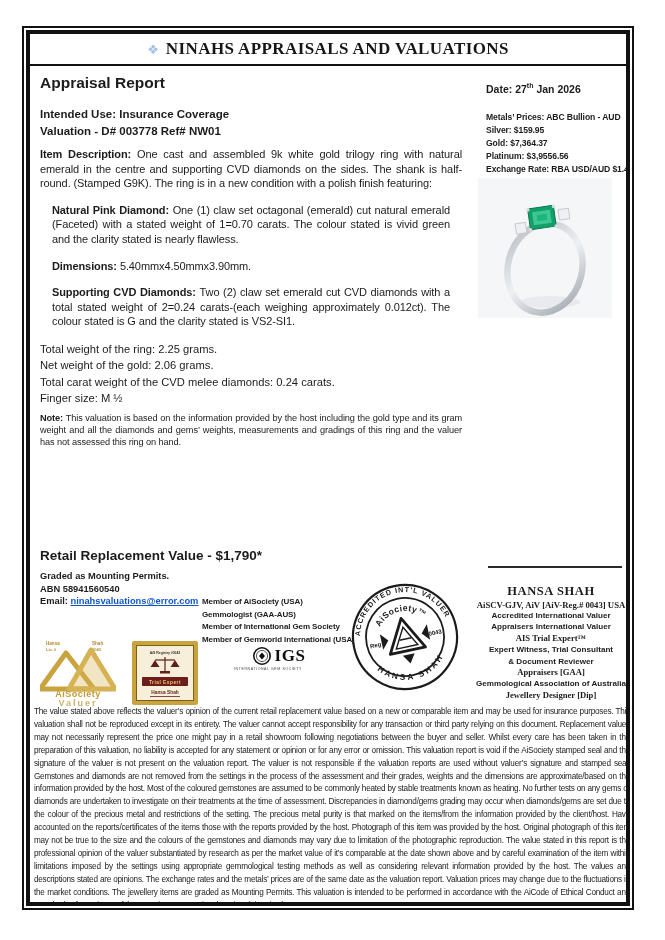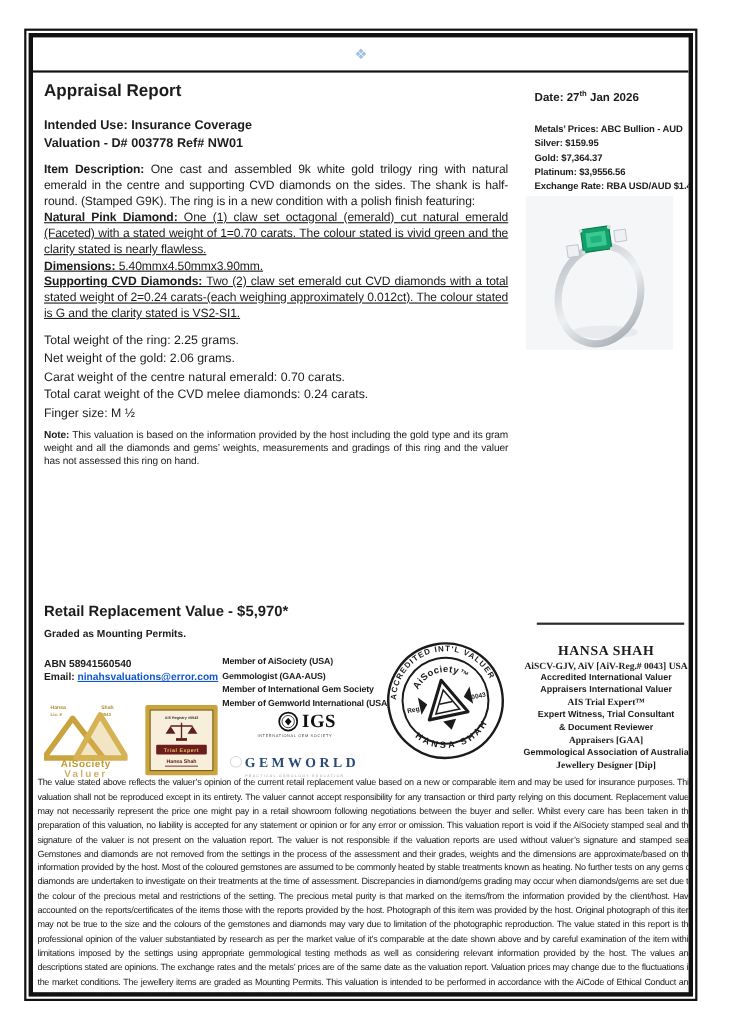--- a/index.html
+++ b/index.html
@@ -23,29 +23,29 @@
   .right-col{position:absolute;left:456px;top:48px;width:150px;}
   .date-line{font-weight:700;font-size:10.5px;white-space:nowrap;}
   .date-line sup{font-size:7px;}
   .metals{margin-top:16px;font-weight:700;font-size:8.6px;line-height:13.2px;letter-spacing:-.1px;}
 
   .ring-photo{position:absolute;left:448px;top:144px;width:134px;height:140px;background:#f5f6f7;}
 
   .left-col{position:absolute;left:10px;top:72px;width:422px;}
   .lead-line{font-weight:700;font-size:11.5px;line-height:16.5px;}
   p.desc{margin:8px 0 0;font-size:11px;line-height:14.6px;text-align:justify;letter-spacing:-.1px;}
-  p.desc.tight{margin:0;text-decoration:underline;}
+  p.desc.tight{margin:12px;}
   .weights{margin-top:9px;font-size:11.2px;line-height:16.4px;}
   .note{margin-top:5px;font-size:9.2px;line-height:12.2px;text-align:justify;letter-spacing:-.1px;}
 
   .value-line{position:absolute;left:10px;top:514px;font-size:13.5px;font-weight:700;}
   .sig-line{position:absolute;left:458px;top:532px;width:134px;border-top:2px solid #2a2a2a;height:0;}
 
   .credA{position:absolute;left:10px;top:536px;width:175px;font-size:9.3px;font-weight:700;line-height:12.5px;}
-  .credA .abn-line{margin-top:14px;}
+  .credA .abn-line{}
   .email-link{color:#1155cc;text-decoration:underline;cursor:pointer;}
 
   .logosA{position:absolute;left:10px;top:604px;display:flex;gap:16px;align-items:center;}
 
   .credB{position:absolute;left:156px;top:562px;width:162px;font-size:8px;font-weight:700;line-height:12.6px;letter-spacing:-.1px;margin-left:16px;}
   .logosB{position:absolute;left:168px;top:612px;width:140px;text-align:center;}
   .igs-row{display:flex;align-items:center;justify-content:center;gap:3px;padding-left:21px;}
   .igs-text{font-family:"Liberation Serif",serif;font-weight:700;font-size:17px;letter-spacing:.5px;color:#111;}
   .igs-caption{font-size:3.5px;letter-spacing:.6px;color:#444;margin-top:1px;}
   .gemworld{margin-top:13px;}
@@ -65,20 +65,21 @@
     font-size:8.2px;line-height:12.9px;letter-spacing:-.25px;text-align:justify;color:#222;}
 </style>
 </head>
 <body>
 
 <div class="frame">
   <div class="frame-inner">
 
     <div class="letterhead">
       <span class="sparkle">❖</span>
+      <span class="lh-title">NINAHS APPRAISALS AND VALUATIONS</span>
     </div>
 
     <h1 class="report-heading">Appraisal Report</h1>
 
     <div class="right-col">
       <div class="date-line">
         <span>Date: 27</span><sup>th</sup><span> Jan 2026</span>
       </div>
       <div class="metals">
         <div>Metals’ Prices: ABC Bullion - AUD</div>
@@ -119,29 +120,28 @@
       <div class="lead-line">Valuation - D# 003778 Ref# NW01</div>
 
       <p class="desc"><b>Item Description: </b><span>One cast and assembled 9k white gold trilogy ring with natural emerald in the centre and supporting CVD diamonds on the sides. The shank is half-round. (Stamped G9K). The ring is in a new condition with a polish finish featuring:</span></p>
       <p class="desc tight"><b>Natural Pink Diamond: </b><span>One (1) claw set octagonal (emerald) cut natural emerald (Faceted) with a stated weight of 1=0.70 carats. The colour stated is vivid green and the clarity stated is nearly flawless.</span></p>
       <p class="desc tight"><b>Dimensions: </b><span>5.40mmx4.50mmx3.90mm.</span></p>
       <p class="desc tight"><b>Supporting CVD Diamonds: </b><span>Two (2) claw set emerald cut CVD diamonds with a total stated weight of 2=0.24 carats-(each weighing approximately 0.012ct). The colour stated is G and the clarity stated is VS2-SI1.</span></p>
 
       <div class="weights">
         <div>Total weight of the ring: 2.25 grams.</div>
         <div>Net weight of the gold: 2.06 grams.</div>
-        <div>Carat weight of the centre natural emerald: 0.70 carats.</div>
         <div>Total carat weight of the CVD melee diamonds: 0.24 carats.</div>
         <div>Finger size: M ½</div>
       </div>
 
       <p class="note"><b>Note: </b><span>This valuation is based on the information provided by the host including the gold type and its gram weight and all the diamonds and gems’ weights, measurements and gradings of this ring and the valuer has not assessed this ring on hand.</span></p>
     </div>
 
-    <div class="value-line">Retail Replacement Value - $5,970*</div>
+    <div class="value-line">Retail Replacement Value - $1,790*</div>
     <div class="sig-line"></div>
 
     <div class="credA">
       <div>Graded as Mounting Permits.</div>
       <div class="abn-line">ABN 58941560540</div>
       <div>
         <span>Email: </span><a class="email-link">ninahsvaluations@error.com</a>
       </div>
     </div>
 
@@ -184,24 +184,20 @@
     <div class="logosB">
       <div class="igs-row">
         <svg width="20" height="20" viewBox="0 0 20 20">
           <circle cx="10" cy="10" r="8.2" fill="none" stroke="#111" stroke-width="1.6"></circle>
           <circle cx="10" cy="10" r="5.6" fill="none" stroke="#111" stroke-width="0.7"></circle>
           <path d="M10,6.5 L13,10 L10,13.5 L7,10 Z" fill="#111"></path>
         </svg>
         <span class="igs-text">IGS</span>
       </div>
       <div class="igs-caption">INTERNATIONAL GEM SOCIETY</div>
-      <div class="gemworld">
-        <span class="gw-mark"></span><span class="gw-text">GEMWORLD</span>
-        <div class="gw-caption">PRACTICAL GEMOLOGY EDUCATION</div>
-      </div>
     </div>
 
     <div class="stamp">
       <svg width="118" height="122" viewBox="0 0 118 122">
         <g transform="rotate(-12 59 61)">
           <circle cx="59" cy="61" r="52" fill="#fff" stroke="#1b1b1b" stroke-width="2.2"></circle>
           <circle cx="59" cy="61" r="39" fill="none" stroke="#1b1b1b" stroke-width="1.8"></circle>
           <path id="sTop" d="M 14,61 A 45,45 0 1 1 104,61" fill="none"></path>
           <path id="sBot" d="M 16,61 A 43,43 0 0 0 102,61" fill="none"></path>
           <path id="sIn" d="M 31,63 A 28,28 0 0 1 87,63" fill="none"></path>

